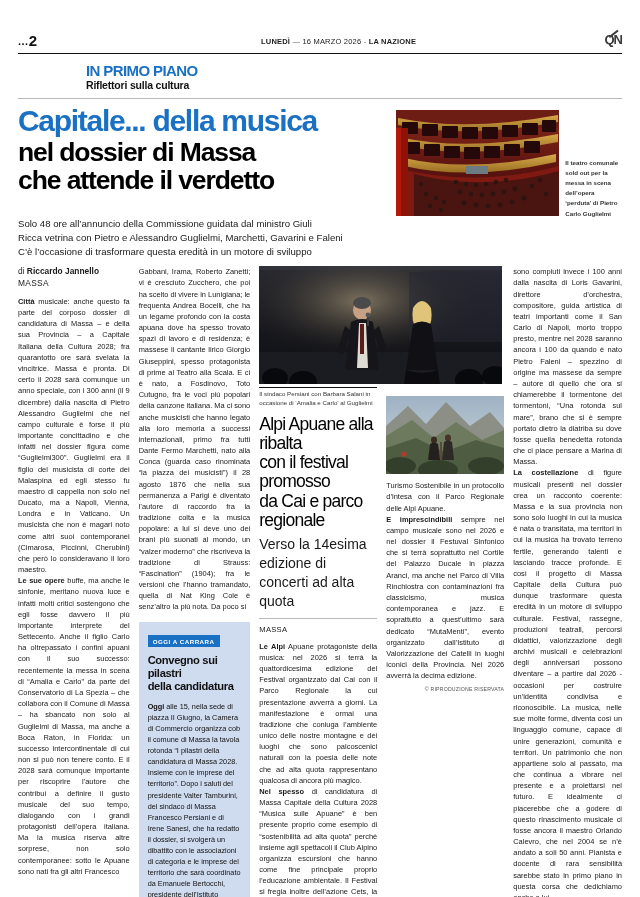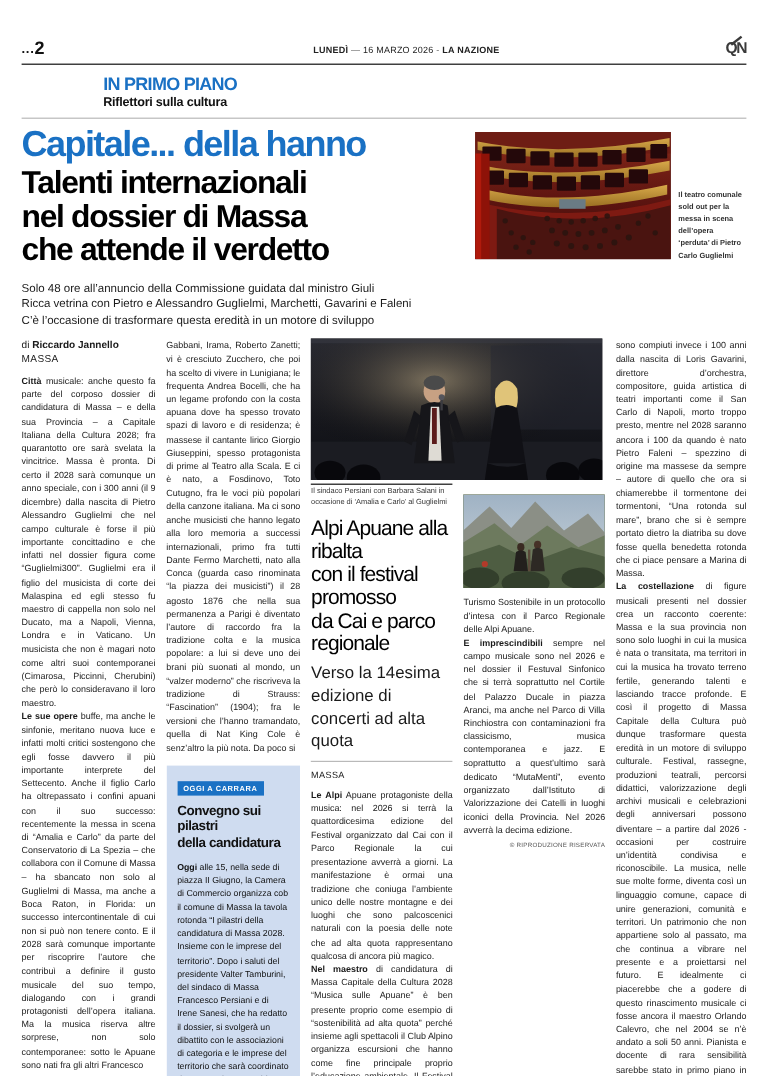--- a/index.html
+++ b/index.html
@@ -25,21 +25,21 @@
   .kicker-wrap{margin-left:68px;padding-top:9px;}
   .kicker{color:#1a71c4;font-weight:bold;font-size:15px;letter-spacing:-0.6px;line-height:1.02;}
   .kicker-sub{font-weight:bold;font-size:10.5px;letter-spacing:-0.2px;margin-top:1px;color:#111;}
   .rule-thin{border-top:0.8px solid #b9b9b9;margin-top:7px;}
 
   
   .head-zone{display:flex;gap:10px;margin-top:7px;}
   .head-left{width:372px;}
   .hl-blue{color:#1a71c4;font-weight:bold;font-size:30px;letter-spacing:-1.3px;line-height:1.0;}
   .hl-black{color:#000;font-weight:bold;font-size:26.5px;letter-spacing:-1.1px;line-height:1.06;margin-top:2px;}
-  .hl-sub{font-size:9.6px;line-height:1.42;margin-top:11px;color:#1a1a1a;}
+  .hl-sub{font-size:9.6px;line-height:1.42;margin-top:23px;color:#1a1a1a;}
 
   
   .head-right{width:228px;display:flex;gap:6px;padding-top:4px;}
   .theatre-photo{width:163px;height:106px;position:relative;overflow:hidden;background:#4a0f0c;}
   .photo-cap-side{font-size:6.2px;line-height:1.62;font-weight:bold;color:#333;padding-top:48px;width:56px;}
 
   
   .grid{display:flex;gap:9px;margin-top:8px;}
   .col{width:117px;}
   .col.c3{width:118px;}
@@ -94,23 +94,22 @@
   <div class="rule-top"></div>
 
   <div class="kicker-wrap">
     <div class="kicker">IN PRIMO PIANO</div>
     <div class="kicker-sub">Riflettori sulla cultura</div>
   </div>
   <div class="rule-thin"></div>
 
   <div class="head-zone">
     <div class="head-left">
-      <div class="hl-blue">Capitale... della hanno</div>
+      <div class="hl-blue">Capitale... della musica</div>
       <div class="hl-black">
-        <div>Talenti internazionali</div>
         <div>nel dossier di Massa</div>
         <div>che attende il verdetto</div>
       </div>
       <div class="hl-sub">
         <div>Solo 48 ore all’annuncio della Commissione guidata dal ministro Giuli</div>
         <div>Ricca vetrina con Pietro e Alessandro Guglielmi, Marchetti, Gavarini e Faleni</div>
         <div>C’è l’occasione di trasformare questa eredità in un motore di sviluppo</div>
       </div>
     </div>
     <div class="head-right">
@@ -282,21 +281,21 @@
         <div>Alpi Apuane alla ribalta</div>
         <div>con il festival promosso</div>
         <div>da Cai e parco regionale</div>
       </div>
       <div class="hl2-sub">Verso la 14esima edizione di concerti ad alta quota</div>
       <div class="rule-mid"></div>
       <div class="dateline">MASSA</div>
       <div class="gap"></div>
       <div class="body">
         <p><b>Le Alpi</b><span> Apuane protagoniste della musica: nel 2026 si terrà la quattordicesima edizione del Festival organizzato dal Cai con il Parco Regionale la cui presentazione avverrà a giorni. La manifestazione è ormai una tradizione che coniuga l’ambiente unico delle nostre montagne e dei luoghi che sono palcoscenici naturali con la poesia delle note che ad alta quota rappresentano qualcosa di ancora più magico.</span></p>
-        <p><b>Nel maestro</b><span> di candidatura di Massa Capitale della Cultura 2028 “Musica sulle Apuane” è ben presente proprio come esempio di “sostenibilità ad alta quota” perché insieme agli spettacoli il Club Alpino organizza escursioni che hanno come fine principale proprio l’educazione ambientale. Il Festival si fregia inoltre dell’azione Cets, la Carta Europea del</span></p>
+        <p><b>Nel spesso</b><span> di candidatura di Massa Capitale della Cultura 2028 “Musica sulle Apuane” è ben presente proprio come esempio di “sostenibilità ad alta quota” perché insieme agli spettacoli il Club Alpino organizza escursioni che hanno come fine principale proprio l’educazione ambientale. Il Festival si fregia inoltre dell’azione Cets, la Carta Europea del</span></p>
       </div>
     </div>
 
     <div class="col c4">
       <div style="height:130px"></div>
       <div class="mountain-photo">
         <svg width="118" height="78" viewBox="0 0 118 78" preserveAspectRatio="none">
           <defs>
             <linearGradient id="sky" x1="0" y1="0" x2="0" y2="1">
               <stop offset="0%" stop-color="#9fb2c4"></stop>

